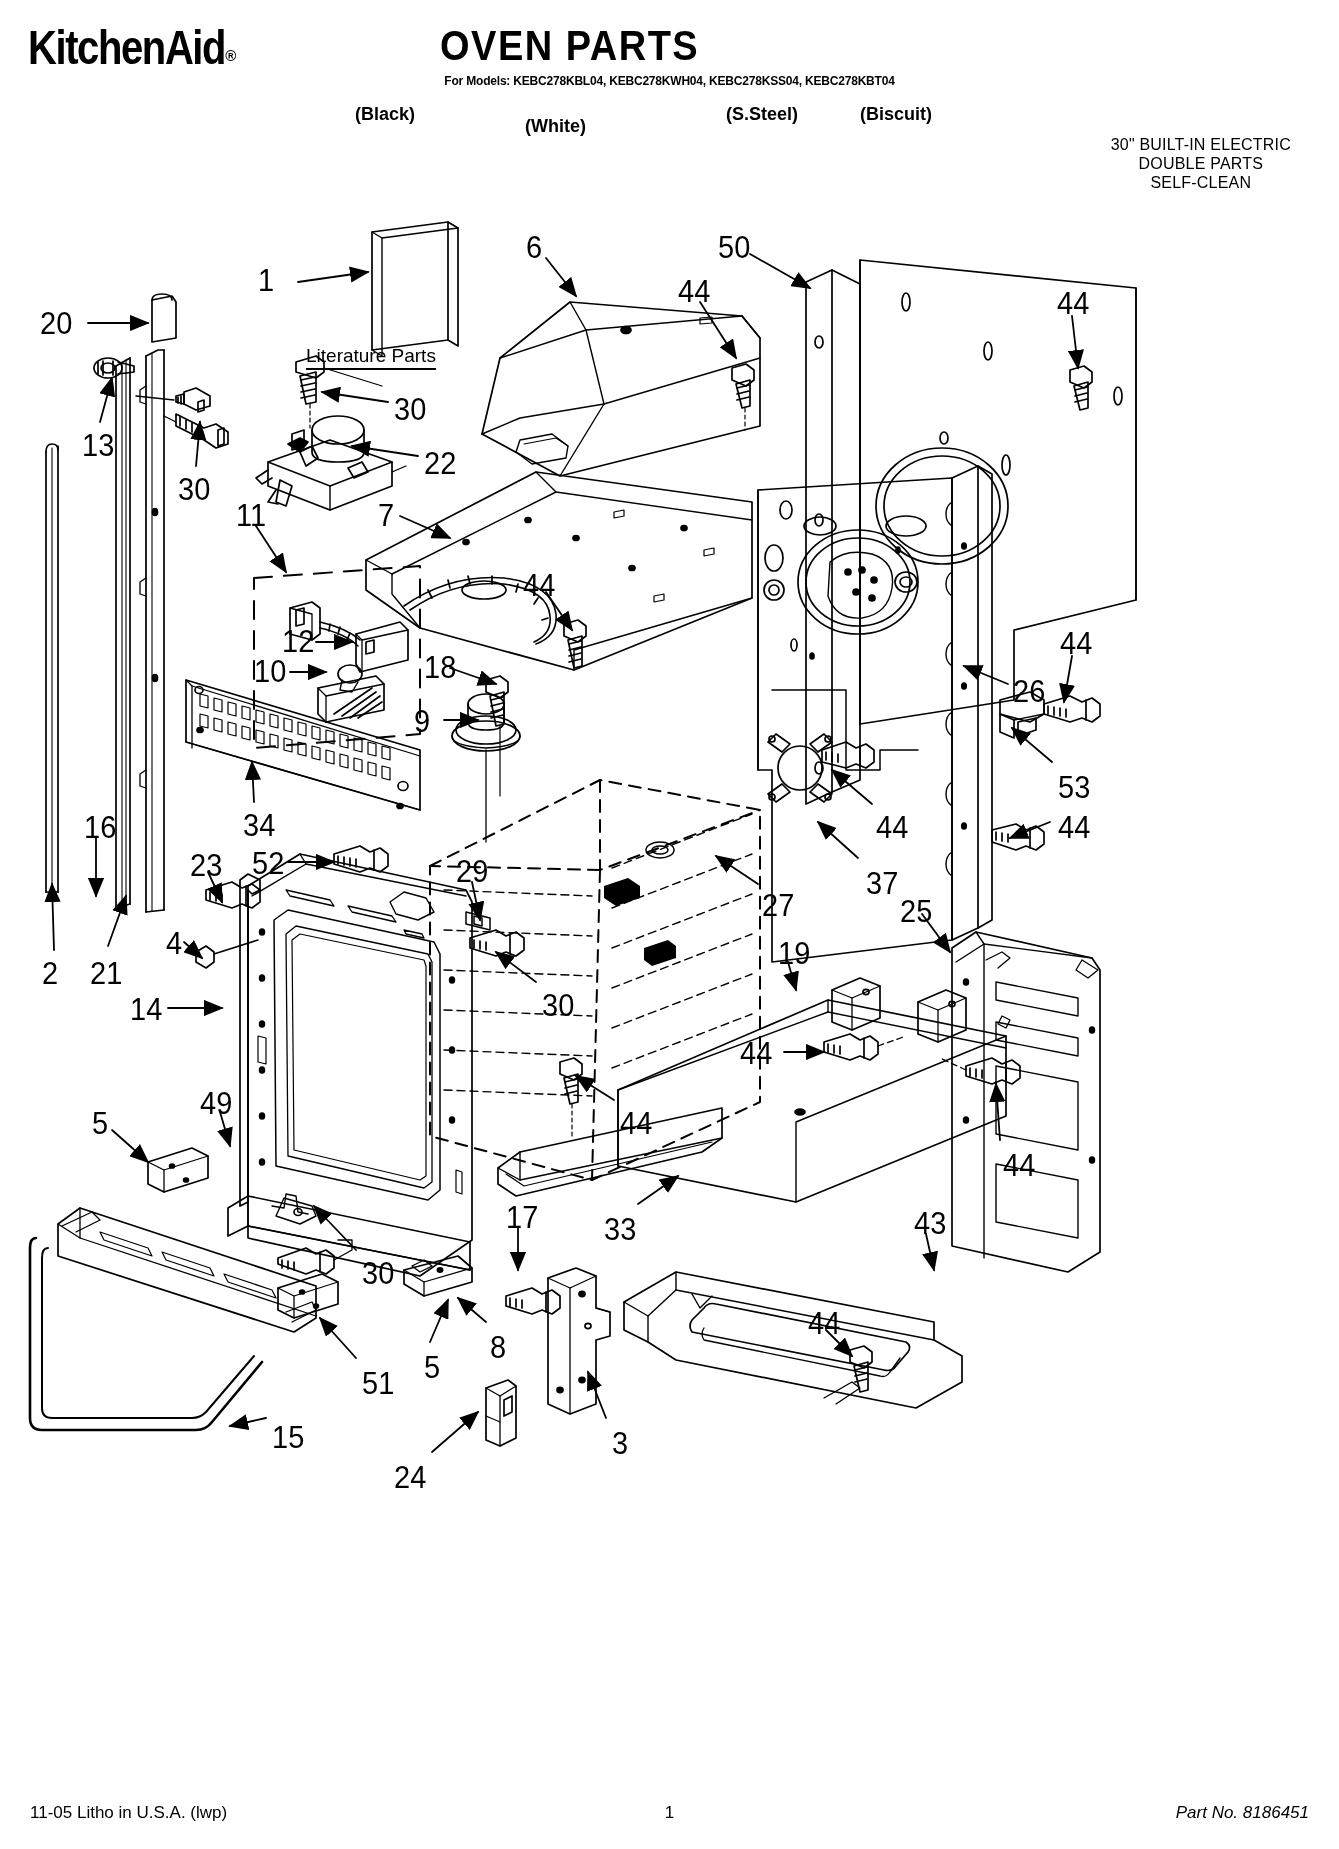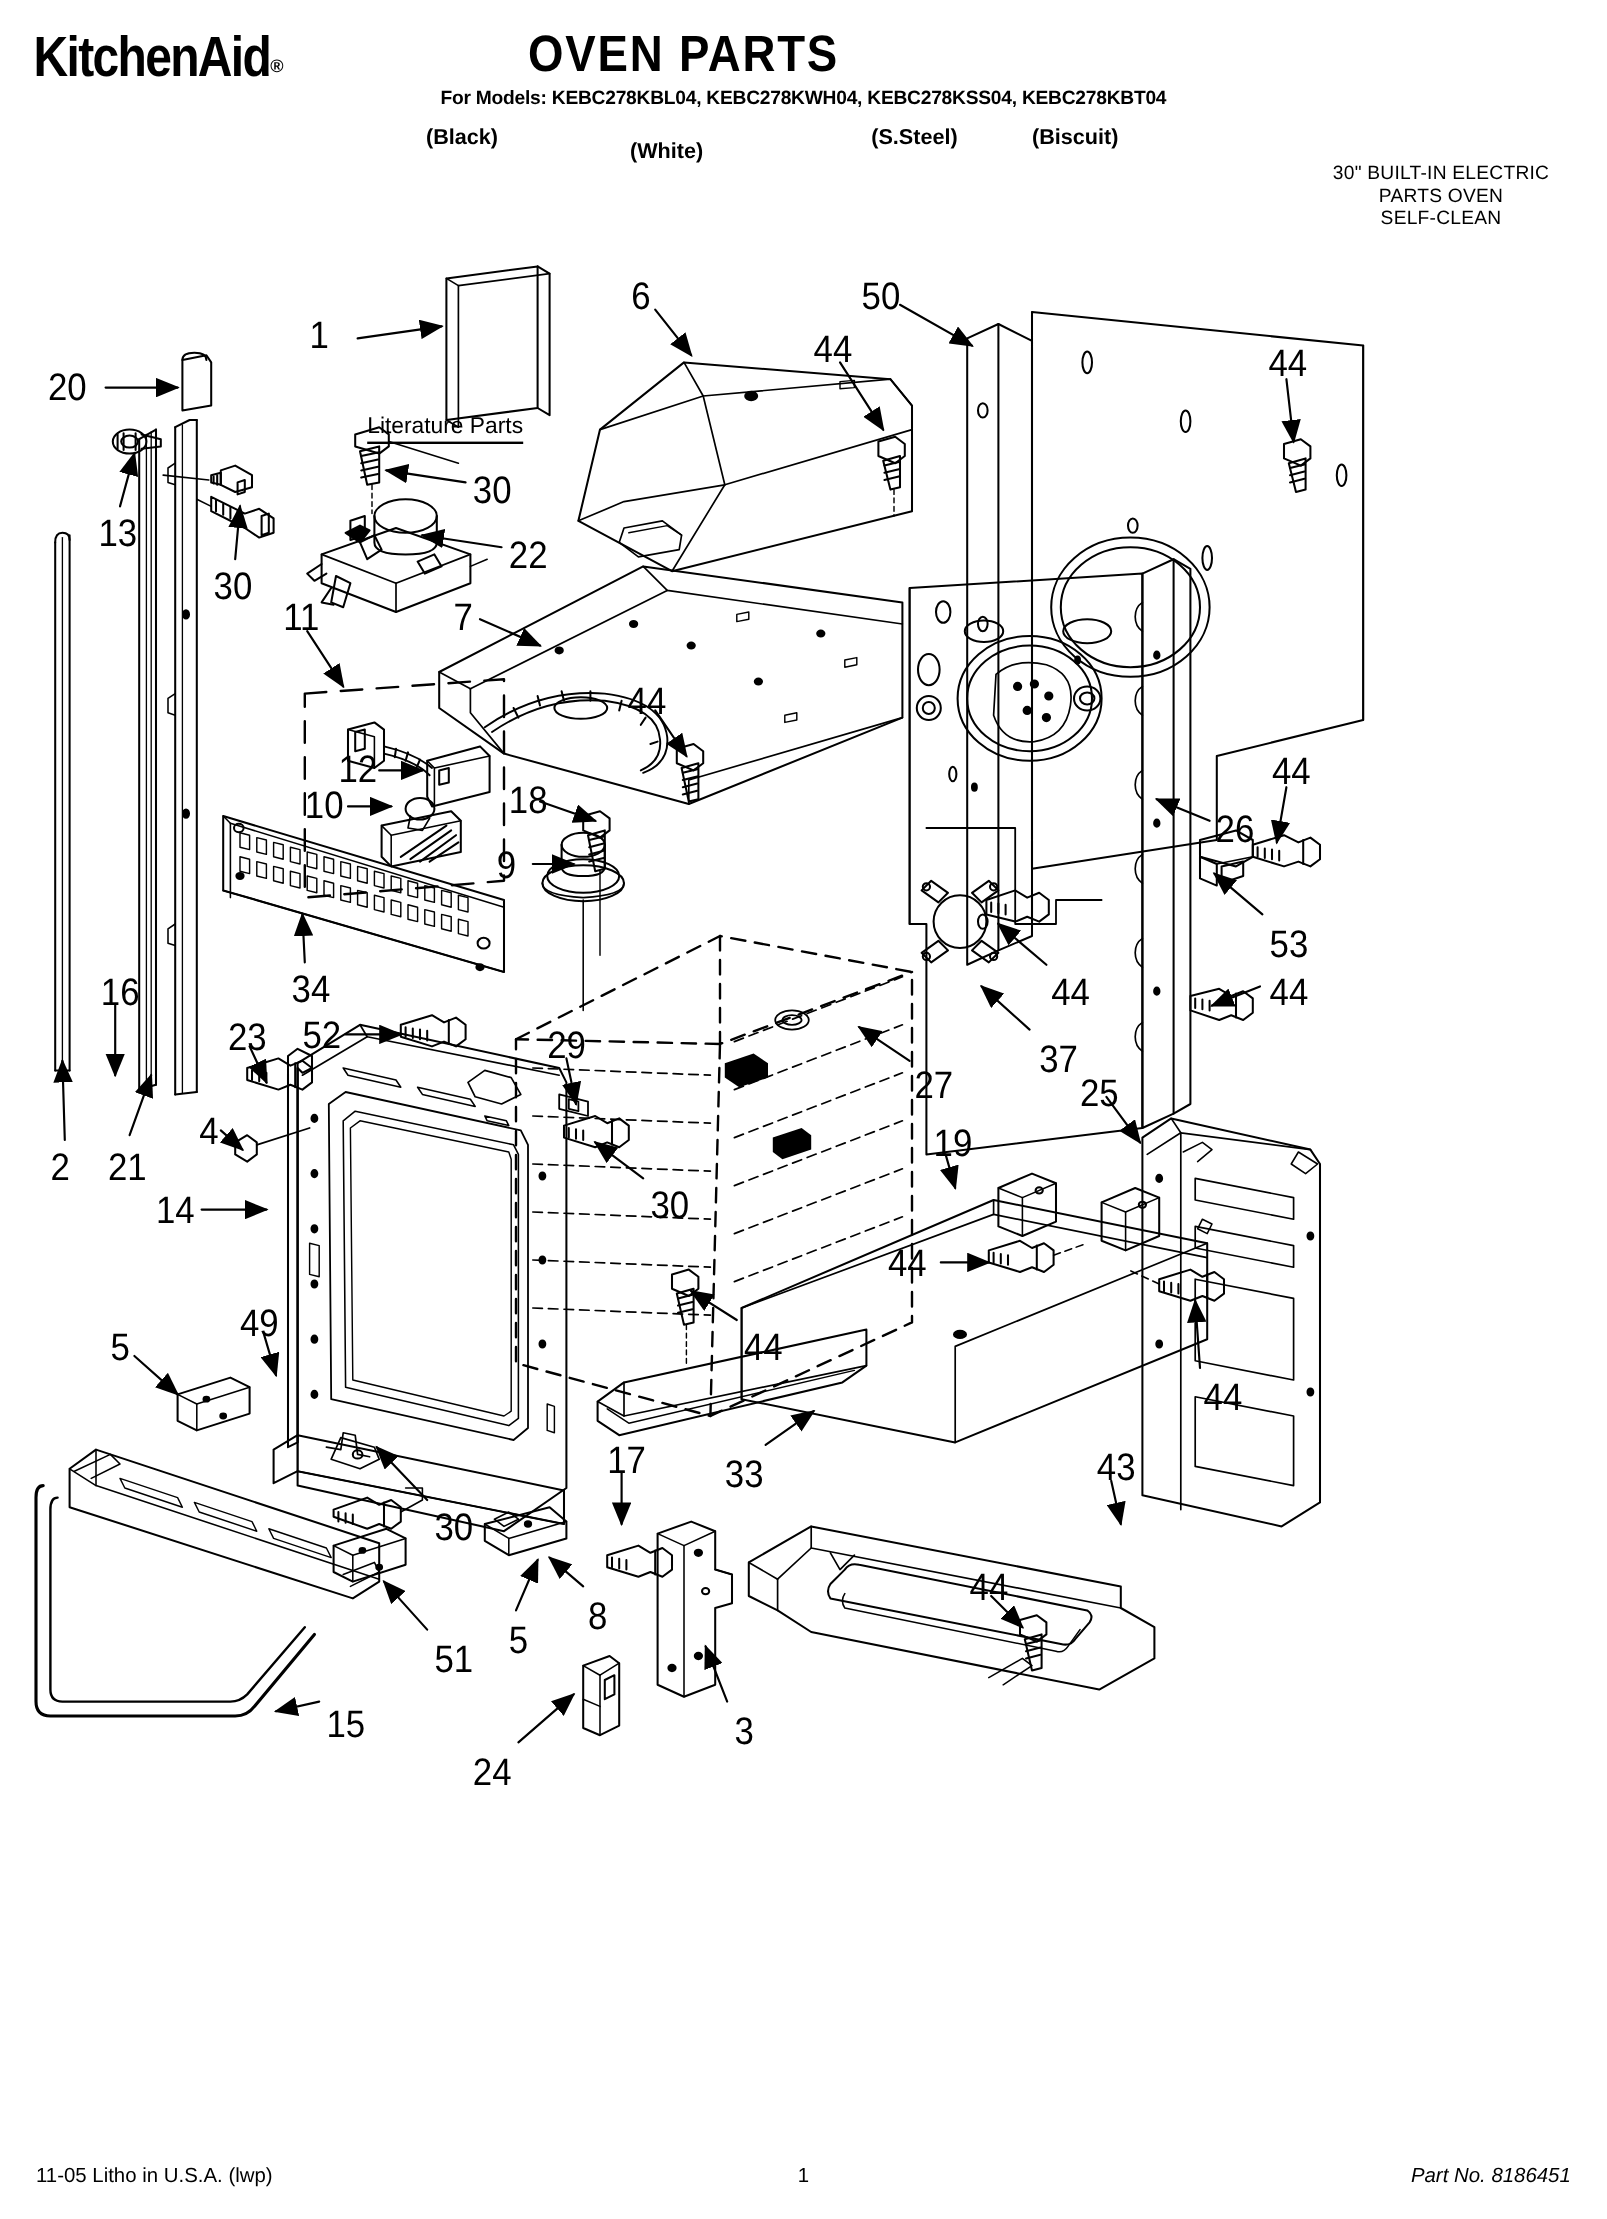--- a/index.html
+++ b/index.html
@@ -7,21 +7,21 @@
        font-family:"Liberation Sans",sans-serif;color:#000;overflow:hidden;}
 
   
   #brand{position:absolute;left:28px;top:22px;font-weight:bold;font-size:40px;
          letter-spacing:-1.4px;font-family:"Liberation Sans",sans-serif;
          transform:scaleY(1.18);transform-origin:left top;white-space:nowrap;}
   #brand .reg{font-size:15px;vertical-align:2px;letter-spacing:0;transform:scaleY(.85);display:inline-block;}
   #doc-title{position:absolute;left:440px;top:22px;font-size:38px;font-weight:bold;
              letter-spacing:1.5px;transform:scaleY(1.12);transform-origin:left top;}
   #models-line{position:absolute;left:0;top:74px;width:1339px;text-align:center;
-               font-size:16px;font-weight:bold;letter-spacing:-.2px;}
+               font-size:12px;font-weight:bold;letter-spacing:-.2px;}
   #colors-line{position:absolute;left:0;top:104px;width:1339px;font-size:18px;font-weight:bold;}
   #colors-line .c{position:absolute;}
   #c0{left:355px;} #c1{left:525px;margin-top:12px;} #c2{left:690px;margin-left:36px;} #c3{left:860px;}
   #subtitle{position:absolute;right:48px;top:135px;text-align:center;font-size:16px;
             line-height:19px;letter-spacing:.2px;}
 
   
   #footer{position:absolute;left:0;bottom:26px;width:1339px;height:20px;font-size:17px;}
   #footer .l{position:absolute;left:30px;}
   #footer .c{position:absolute;left:0;width:1339px;text-align:center;}
@@ -51,21 +51,21 @@
 
 <div id="colors-line">
   <span class="c" id="c0">(Black)</span>
   <span class="c" id="c1">(White)</span>
   <span class="c" id="c2">(S.Steel)</span>
   <span class="c" id="c3">(Biscuit)</span>
 </div>
 
 <div id="subtitle">
   <div>30" BUILT-IN ELECTRIC</div>
-  <div>PARTS OVEN</div>
+  <div>DOUBLE PARTS</div>
   <div>SELF-CLEAN</div>
 </div>
 
 <div id="canvas">
 
 <svg width="1339" height="1560" viewBox="0 0 1339 1560" fill="none" stroke="#000" stroke-width="1.7" stroke-linejoin="round" stroke-linecap="round">
 
   <defs>
     <marker id="ah" markerWidth="11" markerHeight="9" refX="10" refY="4.5" orient="auto">
       <path d="M0,0 L11,4.5 L0,9 z" fill="#000" stroke="none"></path>

